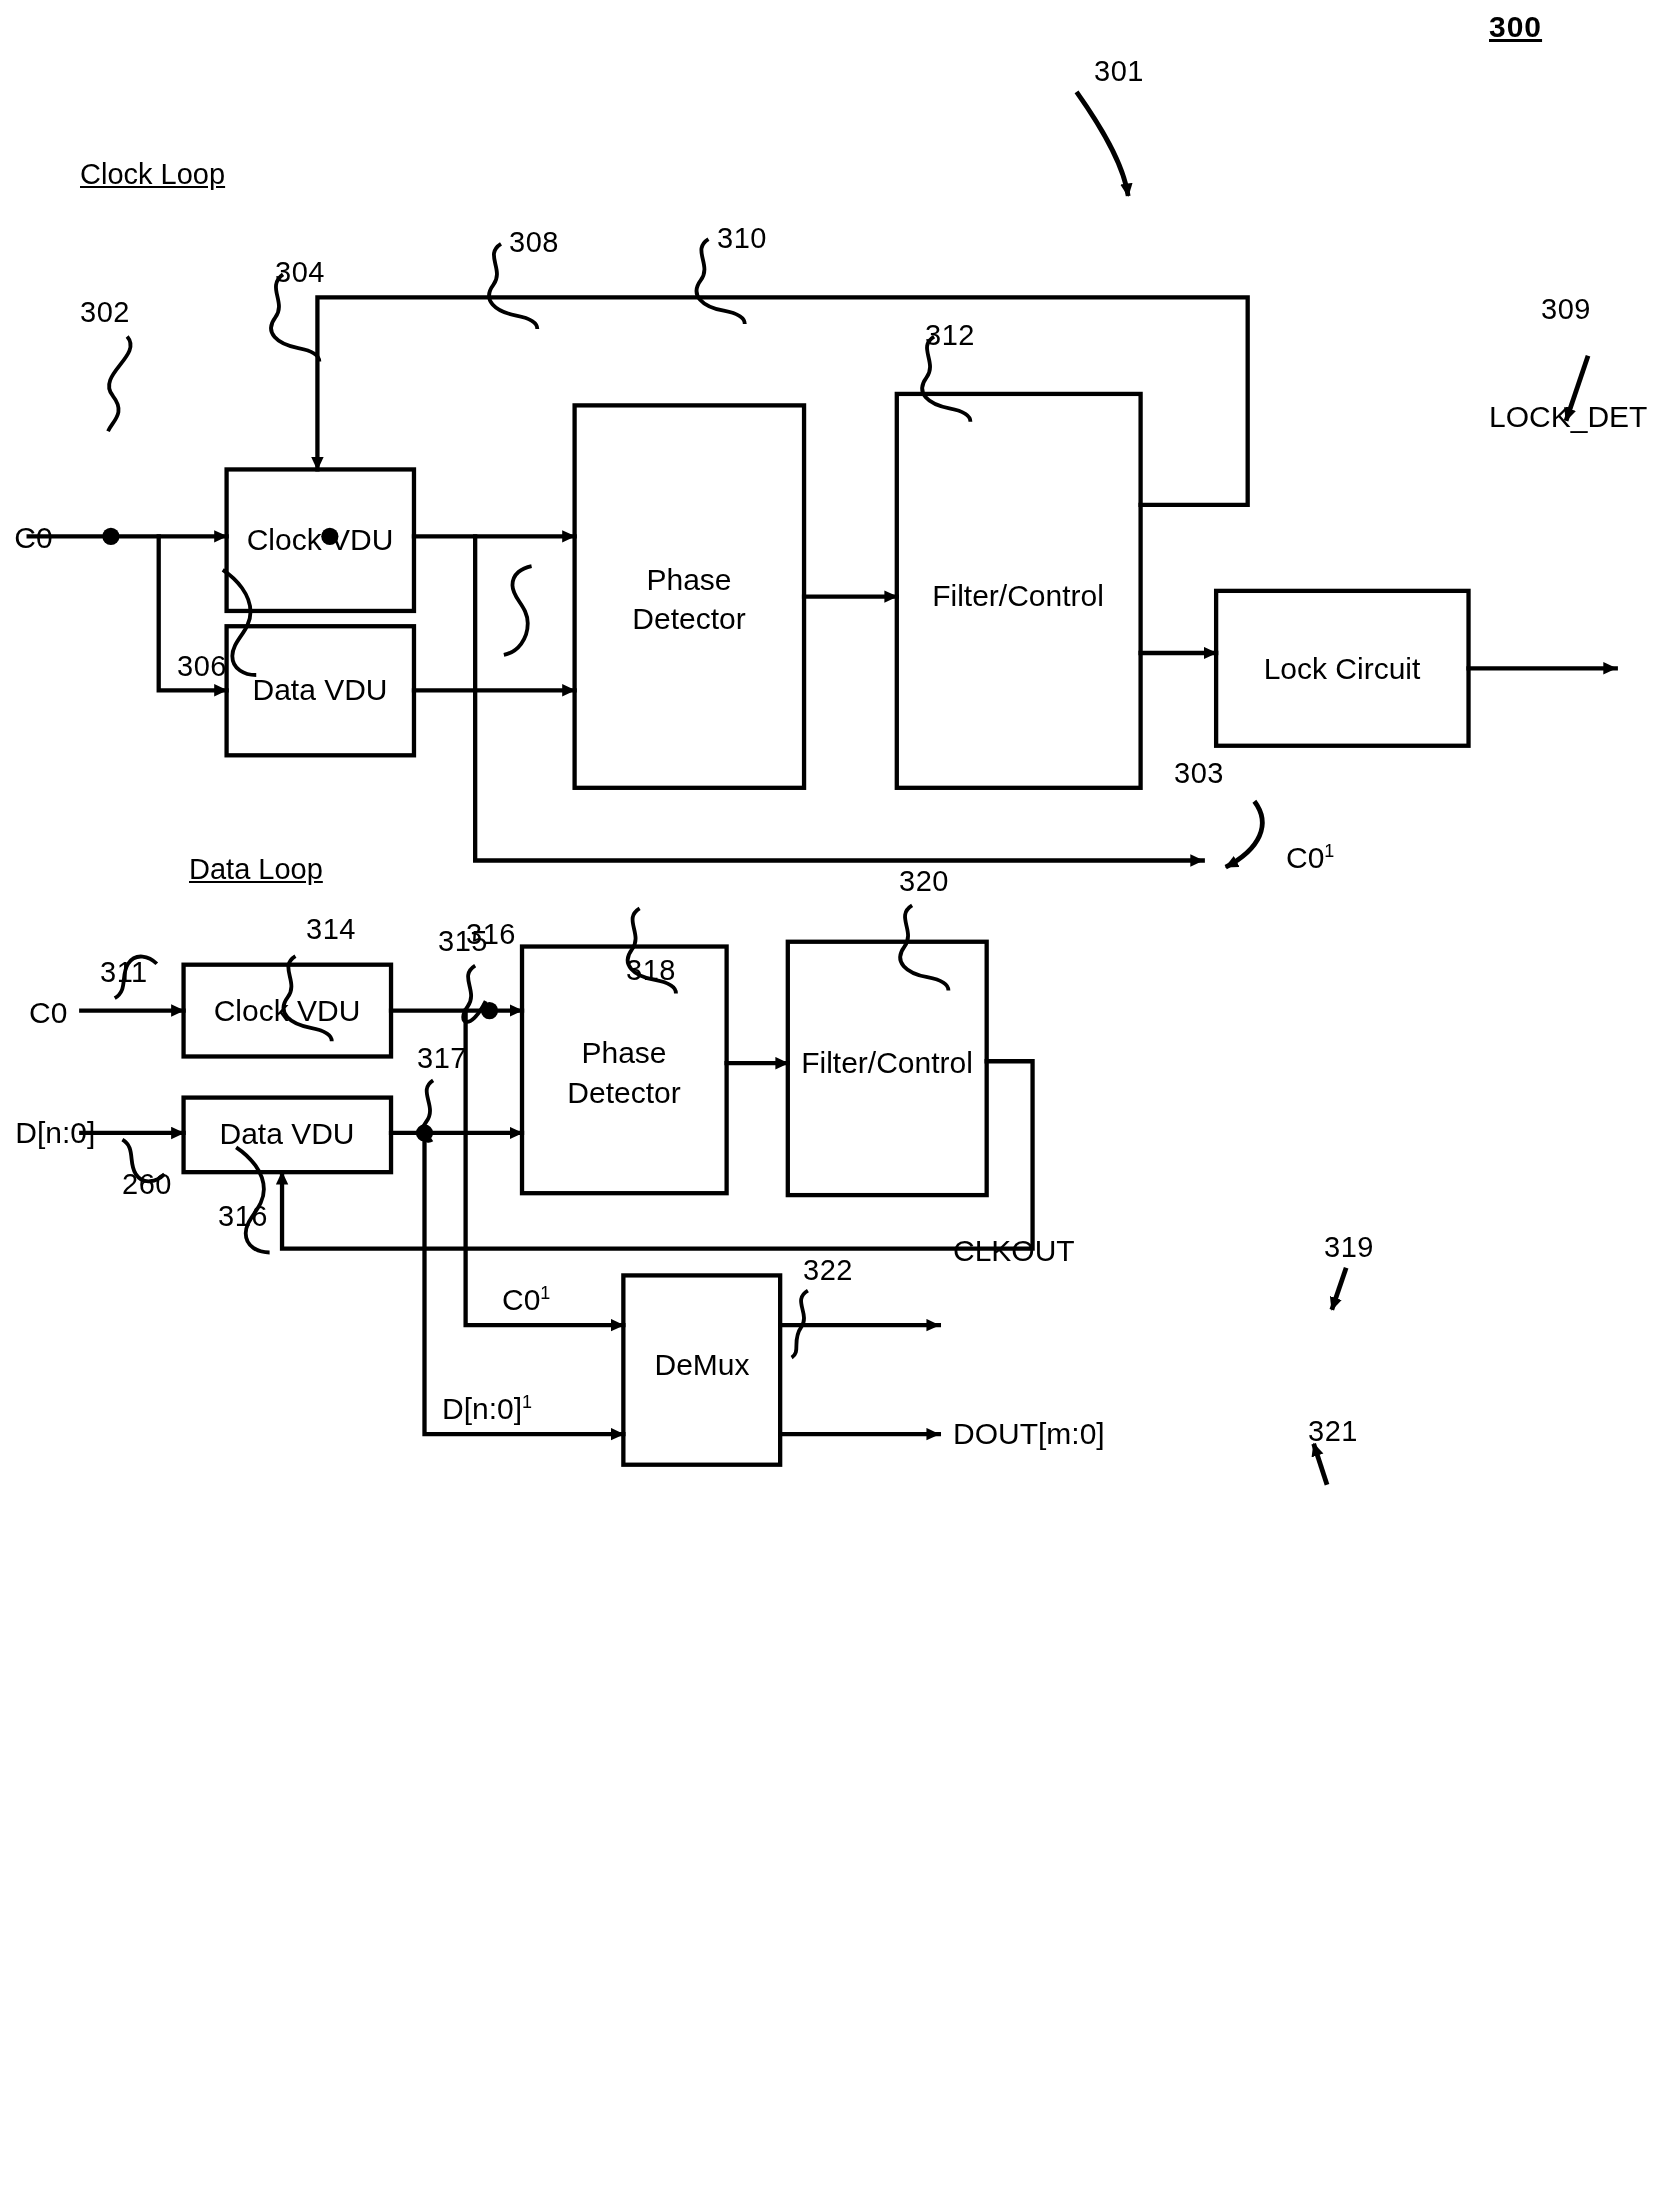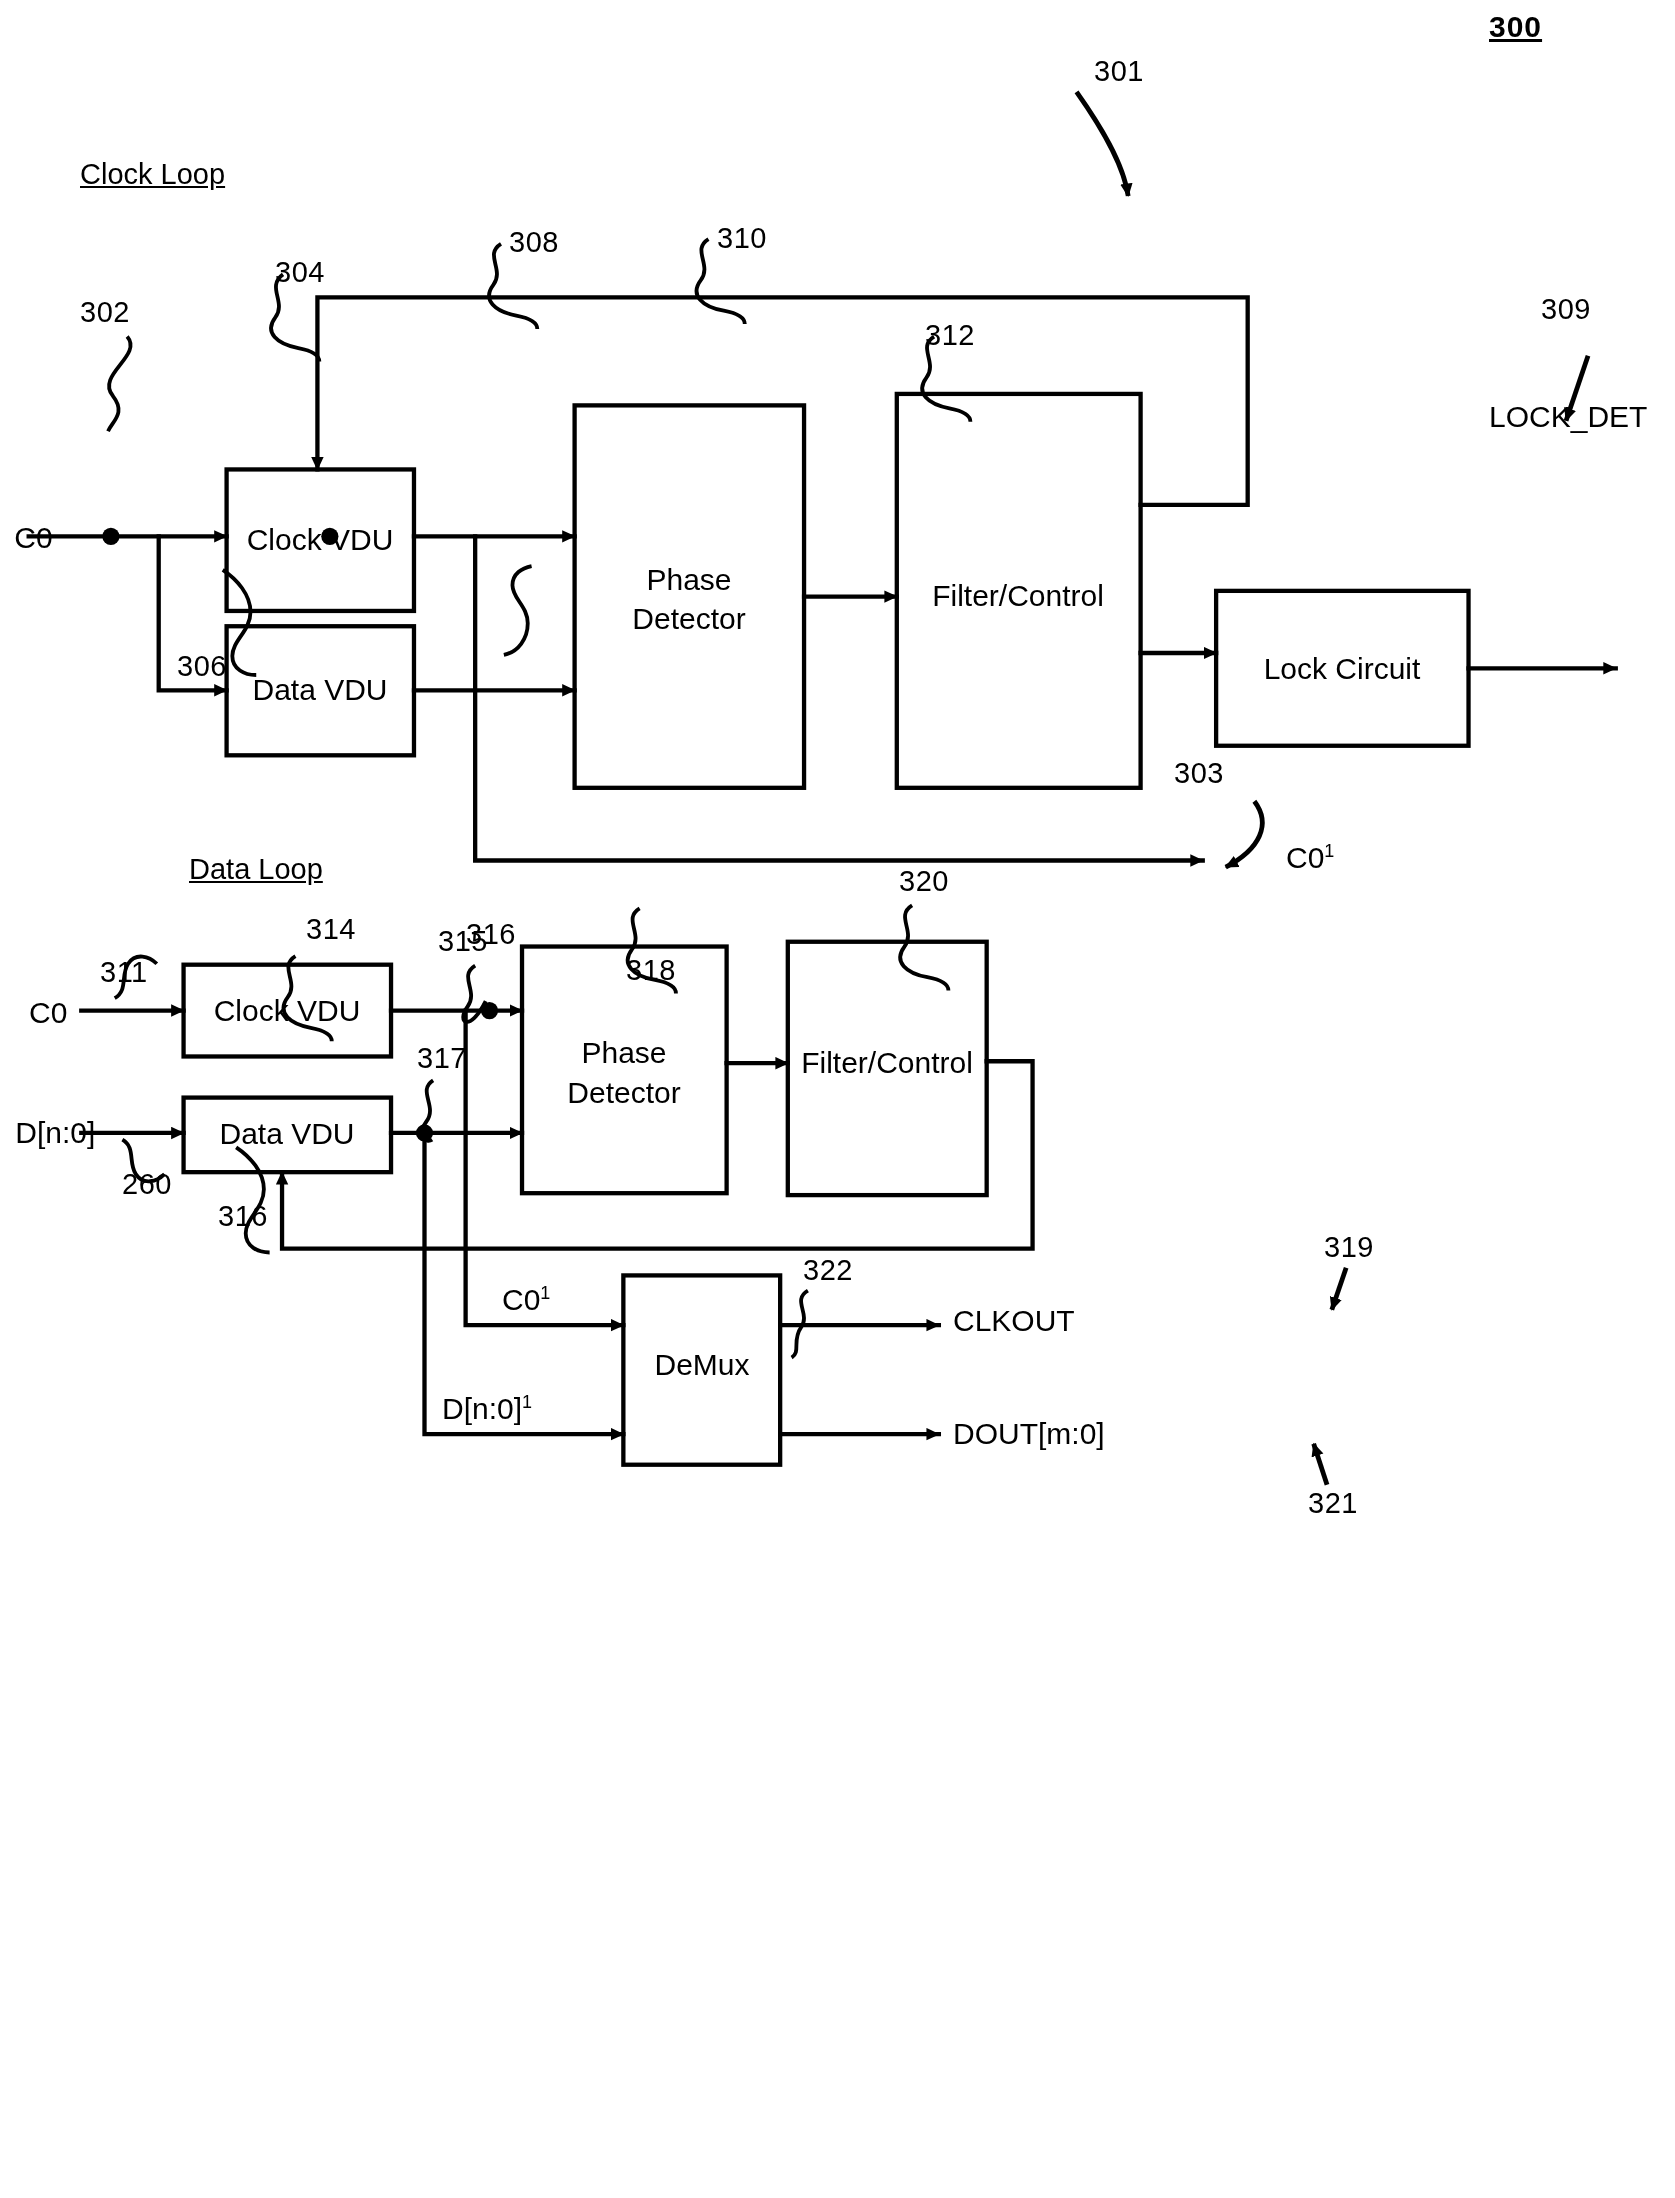--- a/index.html
+++ b/index.html
@@ -162,36 +162,36 @@
 <div class="txt ref" style="left:100px;top:956px;">311</div>
 <div class="txt ref" style="left:306px;top:913px;">314</div>
 <div class="txt ref" style="left:438px;top:925px;">315</div>
 <div class="txt ref" style="left:626px;top:908px;margin-top:46px;">318</div>
 <div class="txt ref" style="left:899px;top:865px;">320</div>
 <div class="txt ref" style="left:417px;top:1042px;">317</div>
 <div class="txt ref" style="left:122px;top:1168px;">260</div>
 <div class="txt ref" style="left:218px;top:1200px;">316</div>
 <div class="txt ref" style="left:803px;top:1254px;">322</div>
 <div class="txt ref" style="left:1324px;top:1231px;">319</div>
-<div class="txt ref" style="left:1308px;top:1487px;">321</div>
+<div class="txt ref" style="left:1308px;top:1415px;">321</div>
 
 <div class="txt sig" style="left:29px;top:996px;">C0</div>
 <div class="txt sig" style="left:15.3px;top:1116px;">D[n:0]</div>
 
 <div class="txt blk ctr" style="left:287px;top:1011px;">Clock VDU</div>
 <div class="txt blk ctr" style="left:287px;top:1134px;">Data VDU</div>
 <div class="txt blk ctr" style="left:624px;top:1053px;">Phase</div>
 <div class="txt blk ctr" style="left:624px;top:1093px;">Detector</div>
 <div class="txt blk ctr" style="left:887px;top:1063px;">Filter/Control</div>
 <div class="txt blk ctr" style="left:702px;top:1365px;">DeMux</div>
 
 <div class="txt sig" style="left:502px;top:1283px;">
   <span>C0</span><span class="sup">1</span>
 </div>
 <div class="txt sig" style="left:442px;top:1392px;">
   <span>D[n:0]</span><span class="sup">1</span>
 </div>
 
-<div class="txt sig" style="left:953px;top:1304px;">CLKOUT</div>
+<div class="txt sig" style="left:953px;top:1234px;">CLKOUT</div>
 <div class="txt sig" style="left:953px;top:1417px;">DOUT[m:0]</div>
 
 </div>
 
 
 </body></html>

